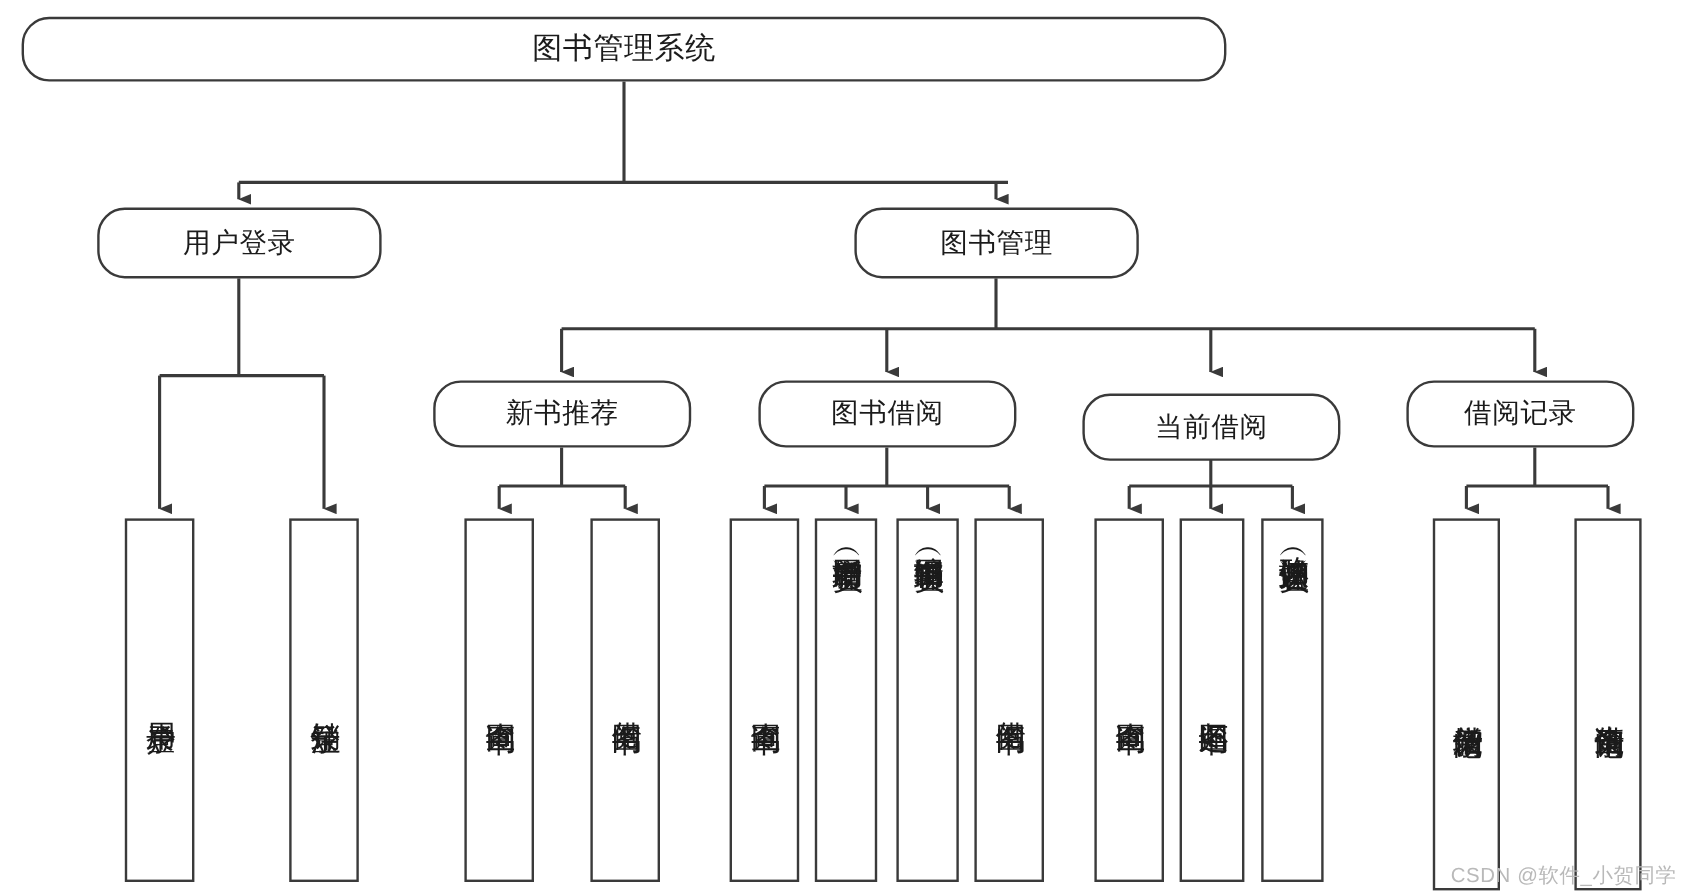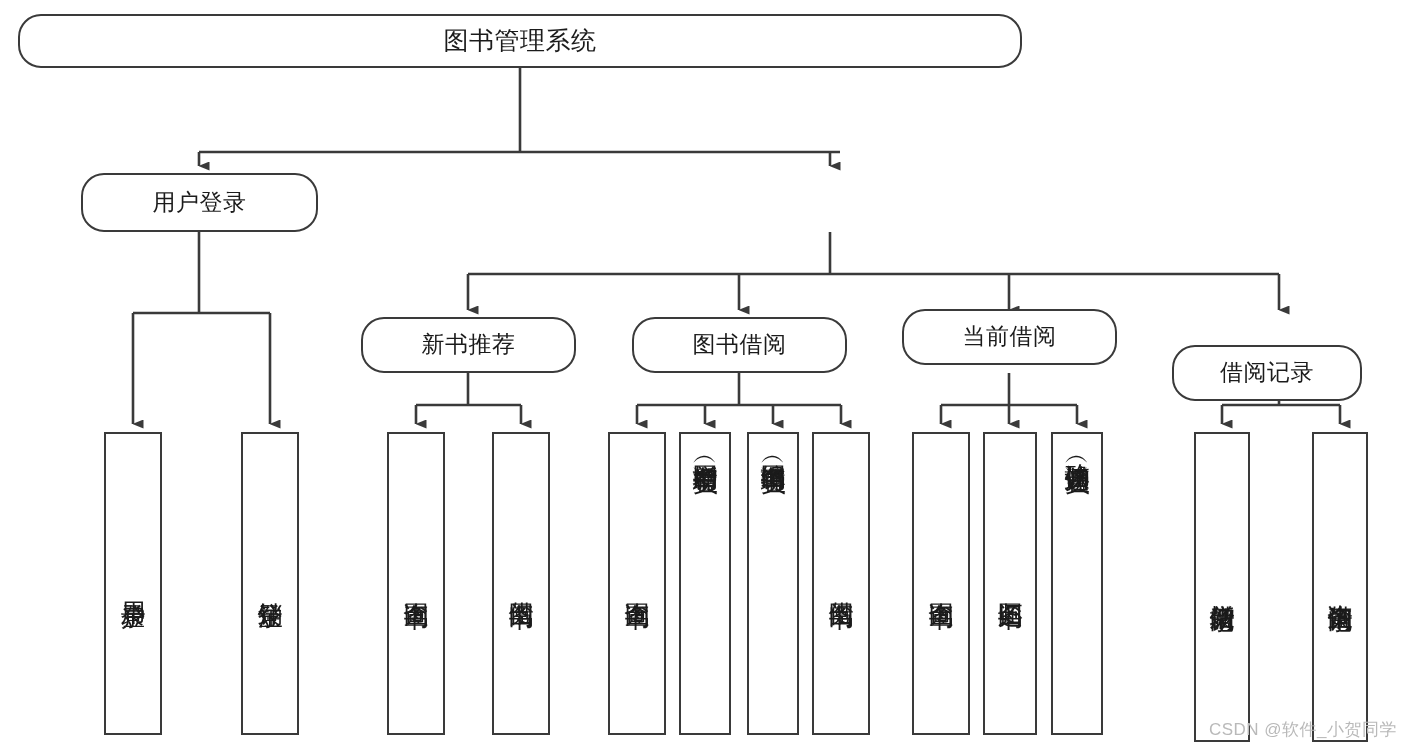--- a/index.html
+++ b/index.html
@@ -130,25 +130,26 @@
 
     <path class="edge" d="M1279,373 L1279,405"></path>
     <path class="edge" d="M1222,405 L1340,405"></path>
     <path class="edge" d="M1222,405 L1222,424" marker-end="url(#arw)"></path>
     <path class="edge" d="M1340,405 L1340,424" marker-end="url(#arw)"></path>
   </svg>
 
   <div class="node node-h node-root" style="left:18px; top:14px; width:1004px; height:54px;">图书管理系统</div>
 
   <div class="node node-h" style="left:81px; top:173px; width:237px; height:59px;">用户登录</div>
+  <div class="node node-h" style="left:712px; top:173px; width:237px; height:59px;">图书管理</div>
 
   <div class="node node-h" style="left:361px; top:317px; width:215px; height:56px;text-align:center;">新书推荐</div>
   <div class="node node-h" style="left:632px; top:317px; width:215px; height:56px;">图书借阅</div>
-  <div class="node node-h" style="left:902px; top:309px; width:215px; height:56px;">当前借阅</div>
-  <div class="node node-h" style="left:1172px; top:317px; width:190px; height:56px;margin-top:28px;">借阅记录</div>
+  <div class="node node-h" style="left:902px; top:328px; width:215px; height:56px;">当前借阅</div>
+  <div class="node node-h" style="left:1172px; top:317px; width:190px; height:56px;">借阅记录</div>
 
   <div class="node node-v center-v" style="left:104px; top:432px; width:58px; height:303px;">
     <span class="vtext">用户登录</span>
   </div>
   <div class="node node-v center-v" style="left:241px; top:432px; width:58px; height:303px;">
     <span class="vtext">注销登录</span>
   </div>
 
   <div class="node node-v center-v" style="left:387px; top:432px; width:58px; height:303px;">
     <span class="vtext">查询图书</span>

